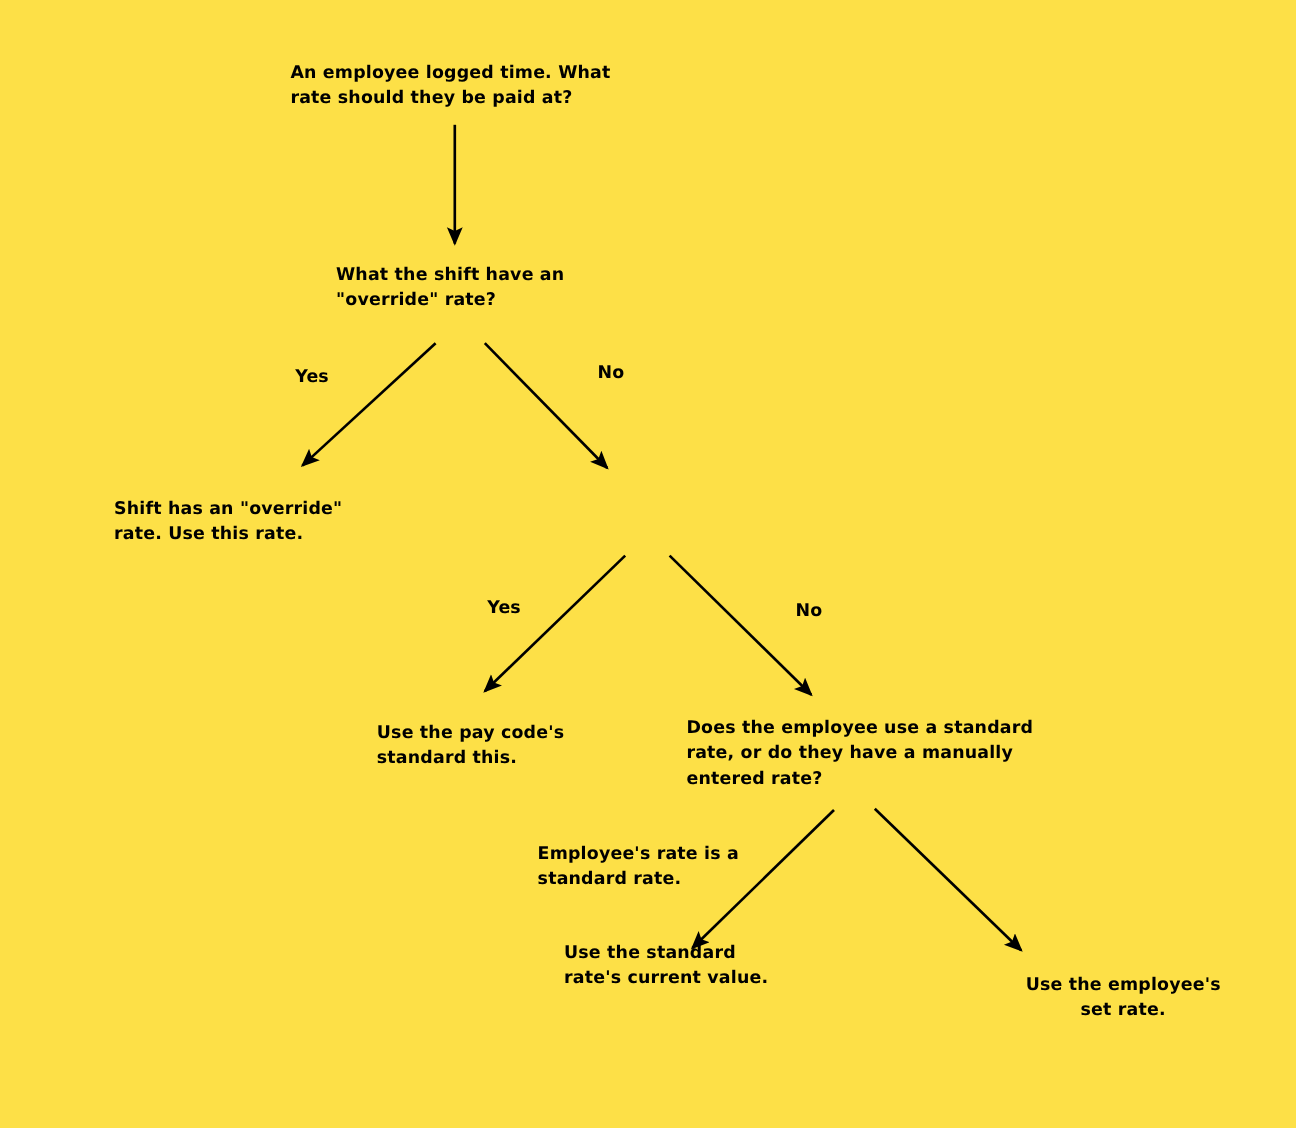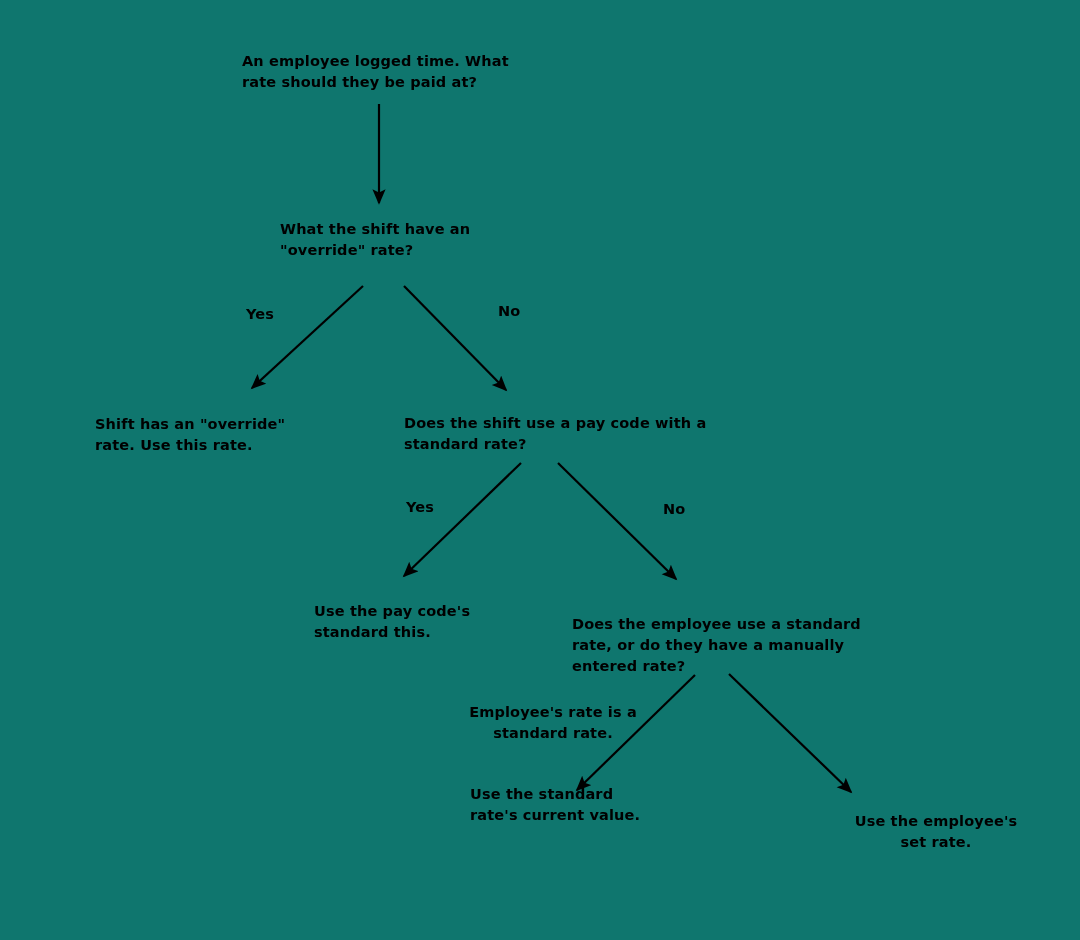--- a/index.html
+++ b/index.html
@@ -9,21 +9,21 @@
     background: #ffffff;
   }
   body {
     font-family: "DejaVu Sans", sans-serif;
     color: #000000;
   }
   #canvas {
     position: relative;
     width: 1080px;
     height: 940px;
-    background: #0f766e;
+    background: #fde047;
     overflow: hidden;
   }
   #arrow-layer {
     position: absolute;
     left: 0;
     top: 0;
     width: 1080px;
     height: 940px;
     pointer-events: none;
   }
@@ -89,35 +89,33 @@
   <div class="node" style="left:280px; top:219px; width:260px;">What the shift have an
 "override" rate?</div>
 
   <div class="edge-label" style="left:236px; top:304px;">Yes</div>
 
   <div class="edge-label" style="left:488px; top:301px;">No</div>
 
   <div class="node" style="left:95px; top:414px; width:240px;">Shift has an "override"
 rate. Use this rate.</div>
 
-  <div class="node" style="left:404px; top:413px; width:330px;">Does the shift use a pay code with a
-standard rate?</div>
 
   <div class="edge-label" style="left:396px; top:497px;">Yes</div>
 
   <div class="edge-label" style="left:653px; top:499px;">No</div>
 
   <div class="node" style="left:314px; top:601px; width:230px;">Use the pay code's
 standard this.</div>
 
-  <div class="node" style="left:572px; top:614px; width:300px;">Does the employee use a standard
+  <div class="node" style="left:572px; top:597px; width:300px;">Does the employee use a standard
 rate, or do they have a manually
 entered rate?</div>
 
-  <div class="branch-label" style="left:448px; top:702px; width:210px;text-align:center;">Employee's rate is a
+  <div class="branch-label" style="left:448px; top:702px; width:210px;">Employee's rate is a
 standard rate.</div>
 
 
   <div class="node" style="left:470px; top:784px; width:230px;">Use the standard
 rate's current value.</div>
 
   <div class="node" style="left:826px; top:811px; width:220px;text-align:center;">Use the employee's
 set rate.</div>
 
 </div>

